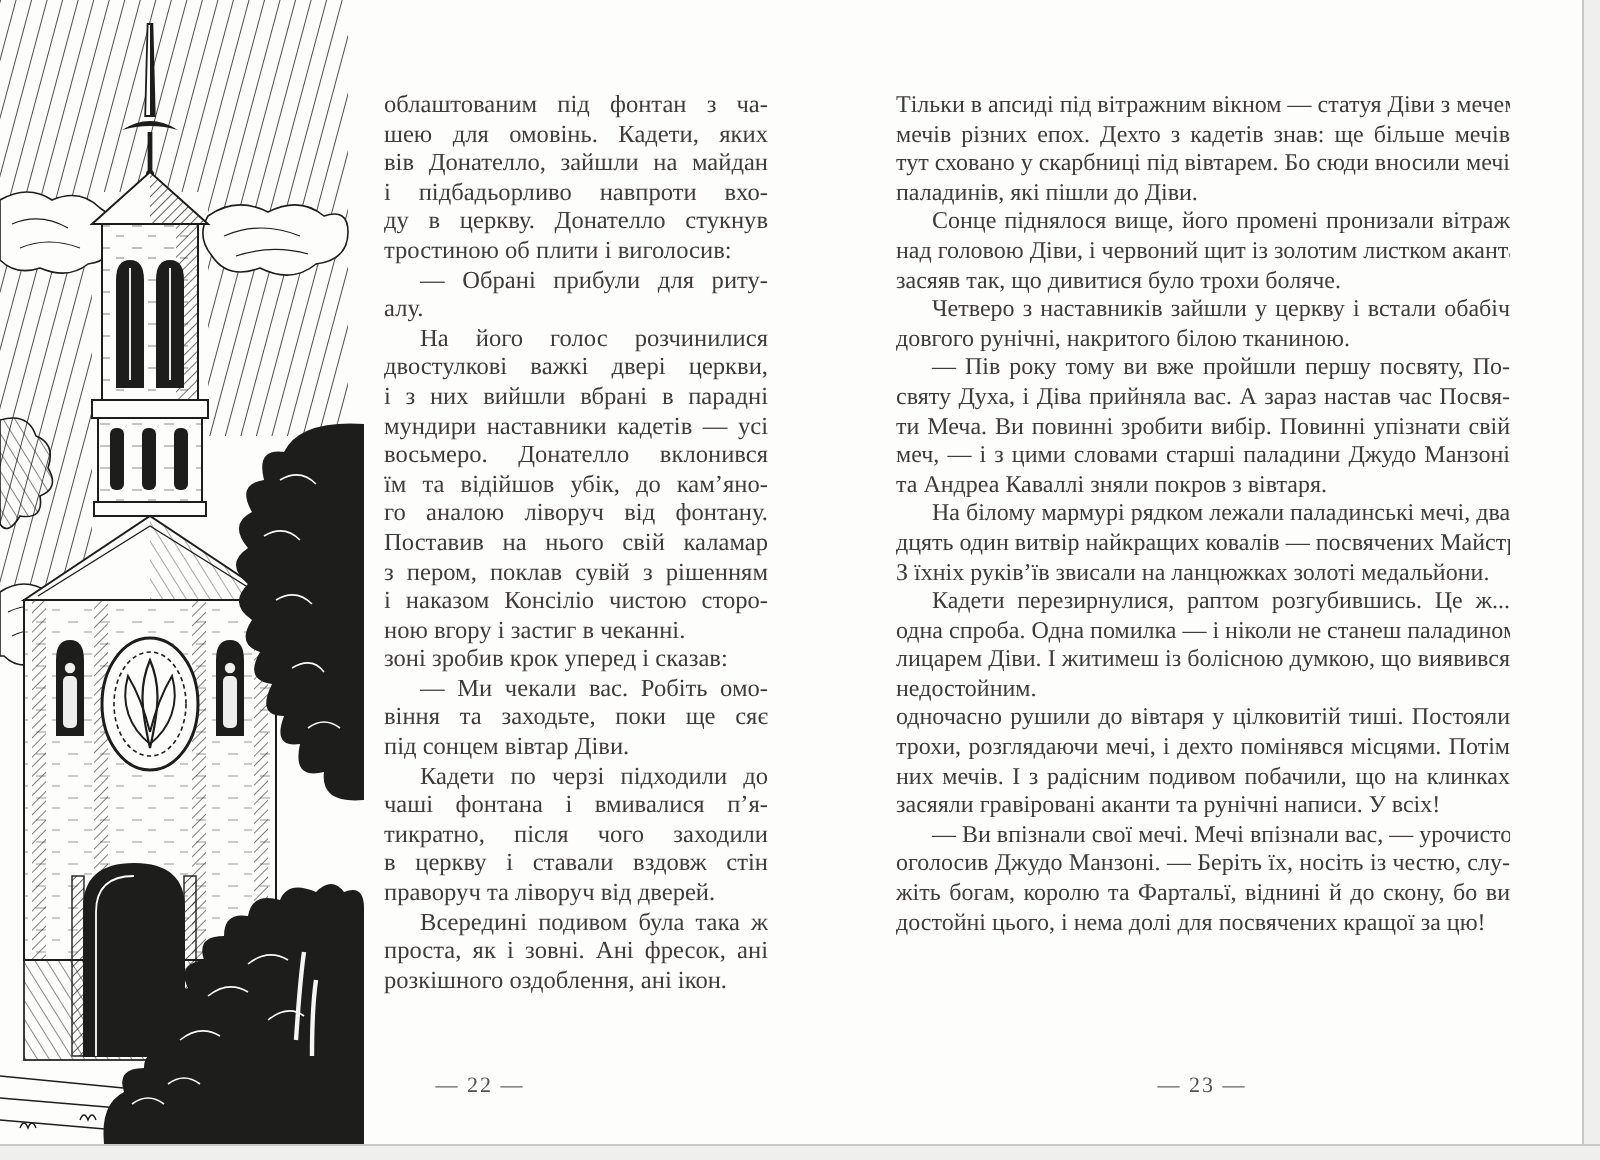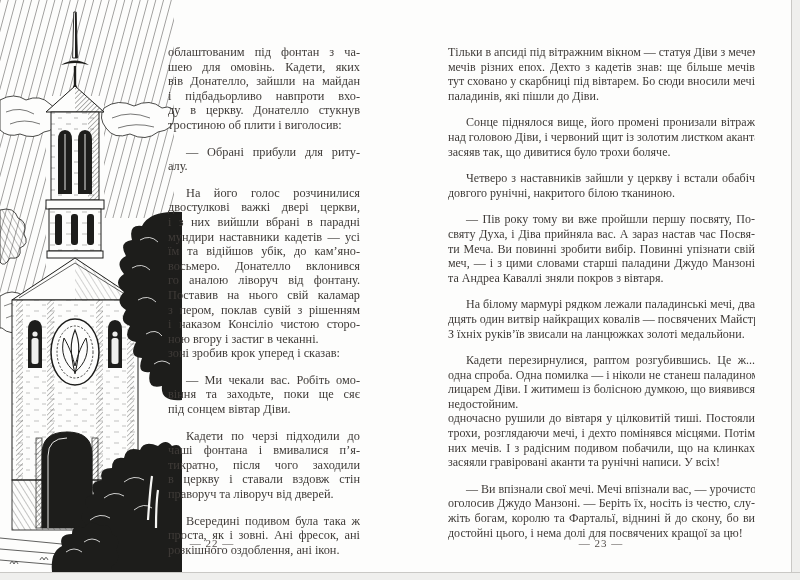--- a/index.html
+++ b/index.html
@@ -13,34 +13,34 @@
   body{
     width:800px;height:580px;
     background:var(--paper);
     font-family:"Liberation Serif","DejaVu Serif",serif;
     color:var(--ink);
     overflow:hidden;position:relative;
   }
   .spread{position:absolute;inset:0;}
   .illustration{position:absolute;left:0;top:0;width:182px;height:572px;}
   .column{position:absolute;top:45px;}
-  .column.left{left:168px;width:192px;font-size:12.3px;}
+  .column.left{left:192px;width:192px;font-size:12.3px;}
   .column.right{left:448px;width:307px;font-size:12px;}
   .line{
     height:14.6px;line-height:14.6px;
     white-space:nowrap;overflow:hidden;
     text-align:justify;text-align-last:justify;
   }
   .line.last{text-align-last:left;}
-  .line.indent{text-indent:18px;margin-top:12px;}
+  .line.indent{text-indent:18px;}
   .pagenum{
     position:absolute;top:536px;height:14px;line-height:14px;
     font-size:11px;letter-spacing:1px;text-align:center;color:#55504c;
   }
-  .pagenum.left{left:12px;width:400px;}
+  .pagenum.left{left:0;width:400px;padding-left:40px;}
   .pagenum.right{left:420px;width:362px;}
   .edge-right{
     position:absolute;top:0;left:791px;width:9px;height:580px;
     background:var(--edge);border-left:1px solid var(--edge-line);
     box-sizing:border-box;z-index:5;
   }
   .edge-bottom{
     position:absolute;left:0;top:572px;width:800px;height:8px;
     background:var(--edge);border-top:1px solid var(--edge-line);
     box-sizing:border-box;z-index:5;
@@ -157,22 +157,22 @@
       <div class="line">вів Донателло, зайшли на майдан</div>
       <div class="line">і підбадьорливо навпроти вхо-</div>
       <div class="line">ду в церкву. Донателло стукнув</div>
       <div class="line last">тростиною об плити і виголосив:</div>
       <div class="line indent">— Обрані прибули для риту-</div>
       <div class="line last">алу.</div>
       <div class="line indent">На його голос розчинилися</div>
       <div class="line">двостулкові важкі двері церкви,</div>
       <div class="line">і з них вийшли вбрані в парадні</div>
       <div class="line">мундири наставники кадетів — усі</div>
+      <div class="line">восьмеро. Донателло вклонився</div>
       <div class="line">їм та відійшов убік, до кам’яно-</div>
-      <div class="line">восьмеро. Донателло вклонився</div>
       <div class="line">го аналою ліворуч від фонтану.</div>
       <div class="line">Поставив на нього свій каламар</div>
       <div class="line">з пером, поклав сувій з рішенням</div>
       <div class="line">і наказом Консіліо чистою сторо-</div>
       <div class="line last">ною вгору і застиг в чеканні.</div>
       <div class="line last">зоні зробив крок уперед і сказав:</div>
       <div class="line indent">— Ми чекали вас. Робіть омо-</div>
       <div class="line">віння та заходьте, поки ще сяє</div>
       <div class="line last">під сонцем вівтар Діви.</div>
       <div class="line indent">Кадети по черзі підходили до</div>

